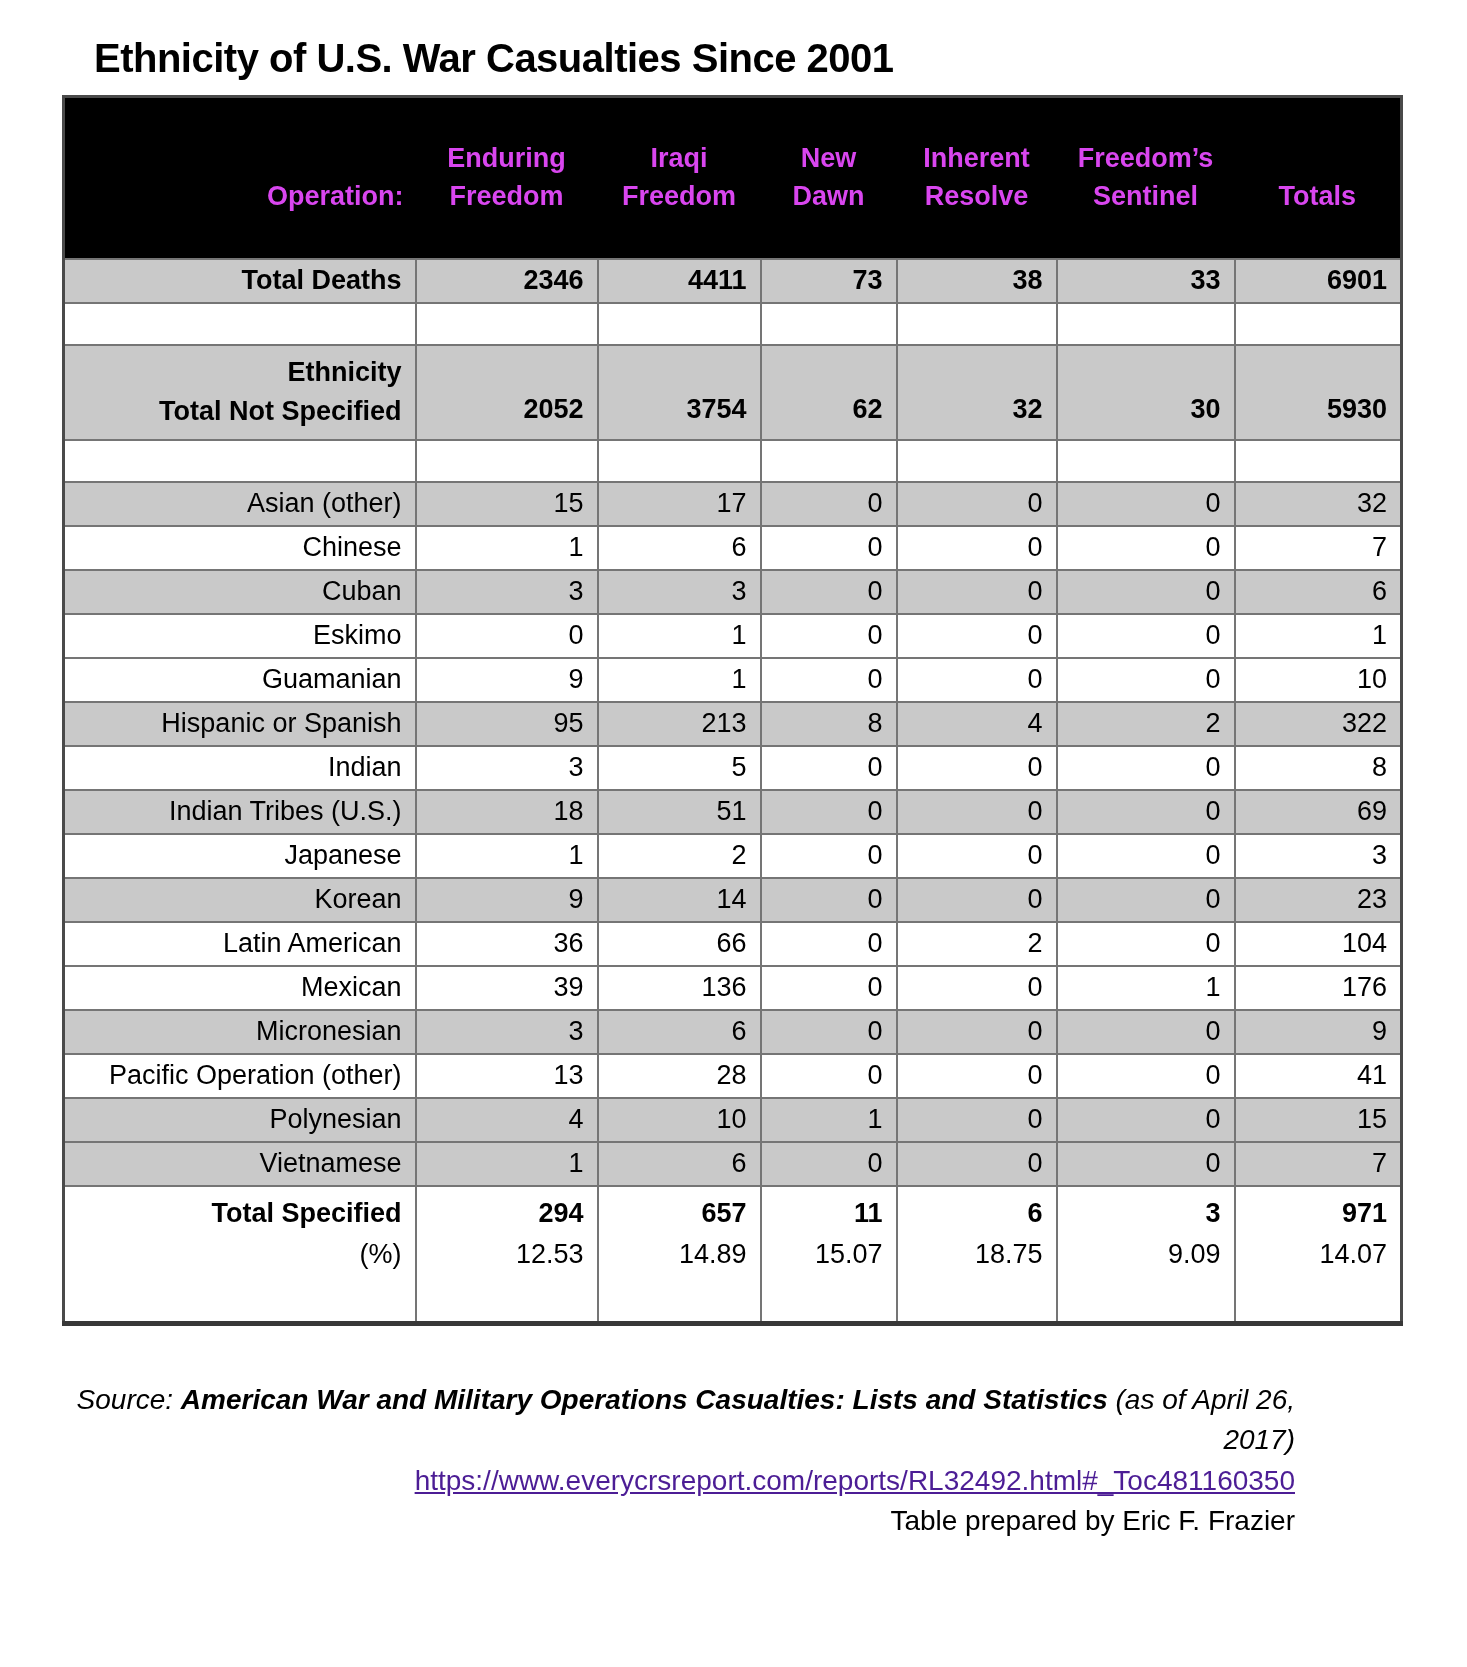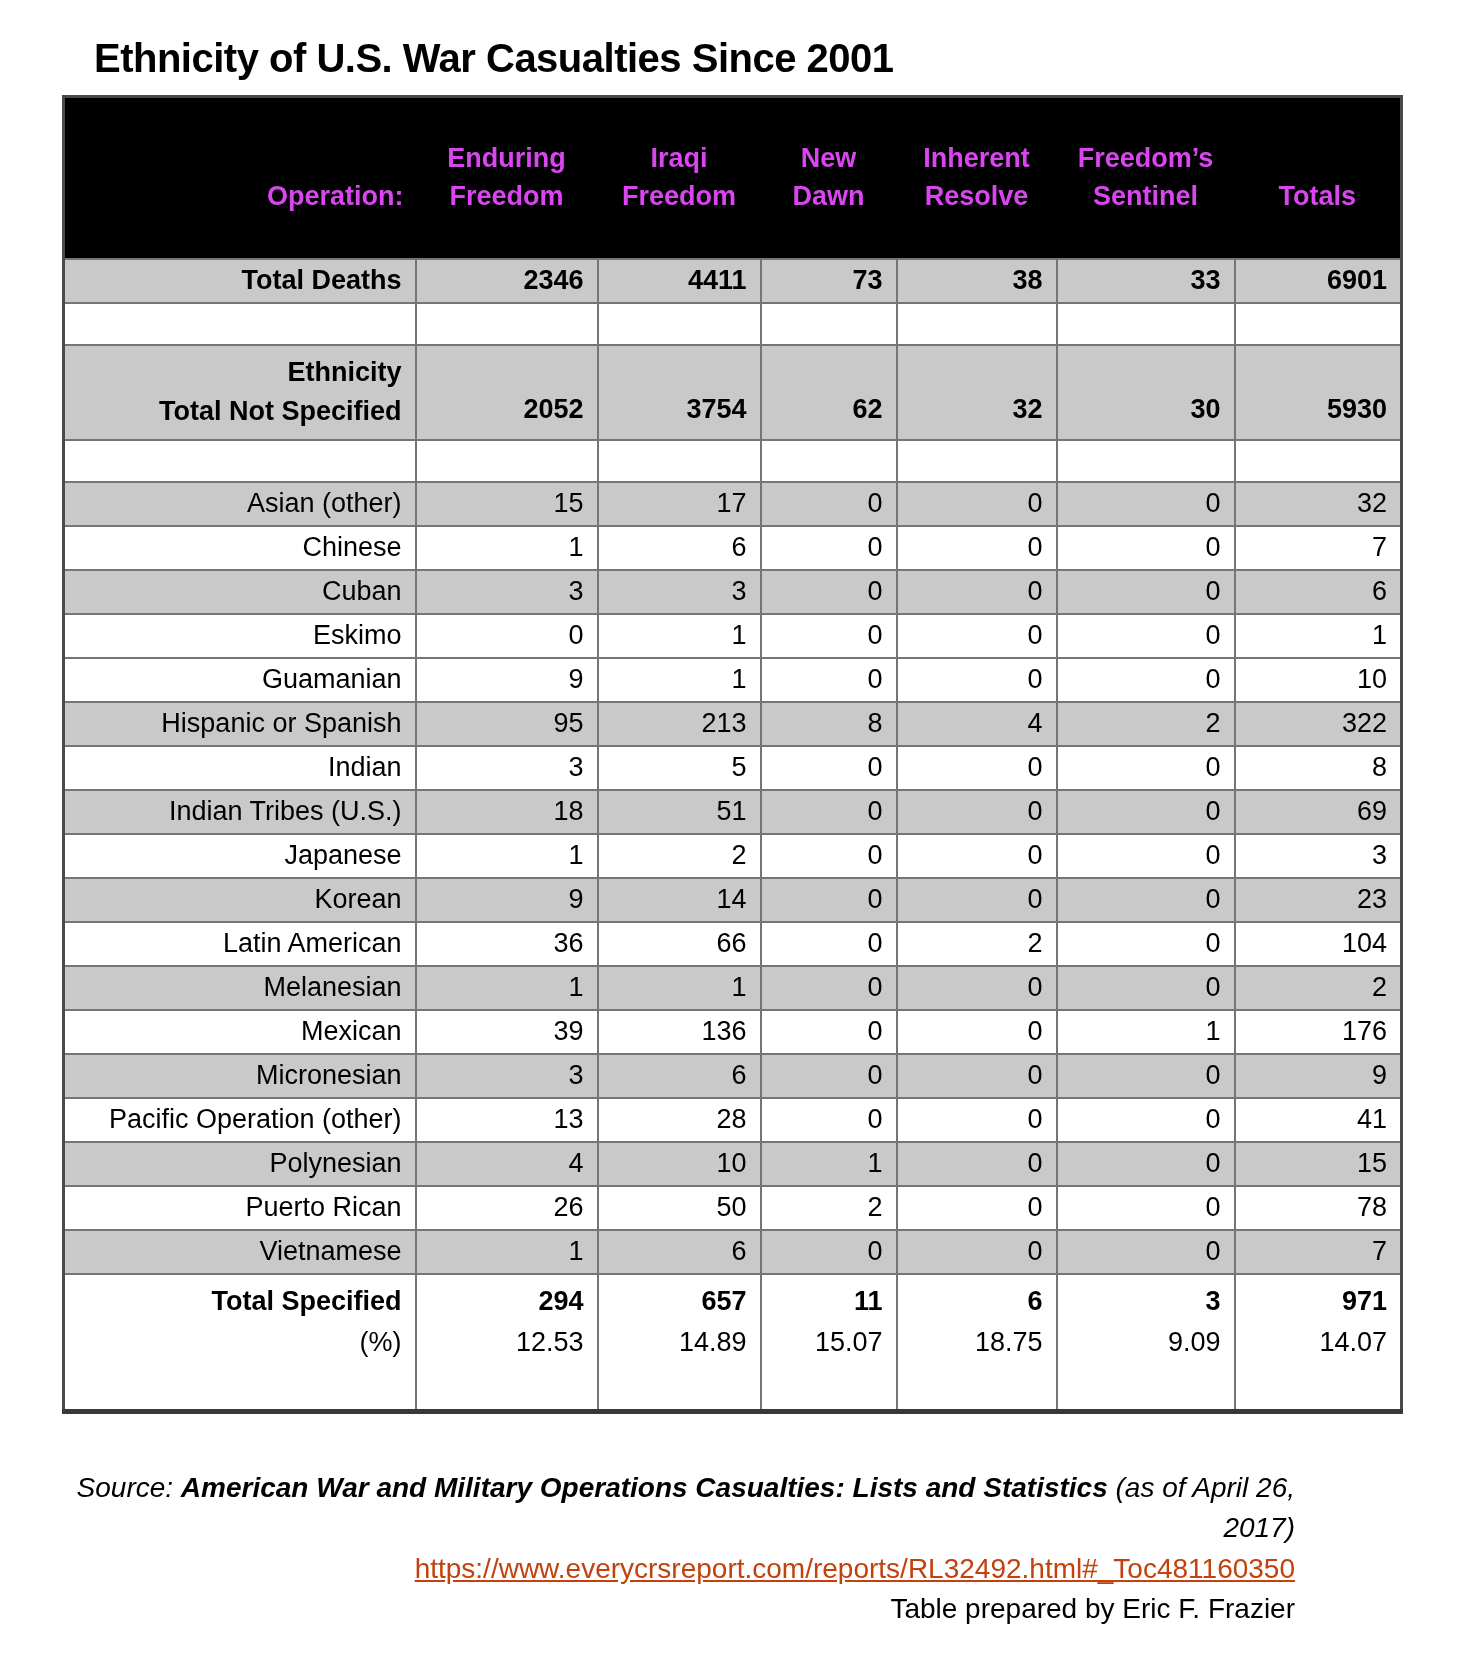--- a/index.html
+++ b/index.html
@@ -16,21 +16,21 @@
   tr.gray td{background:#c9c9c9;}
   tr.total-deaths td{font-weight:bold;}
   tr.spacer td{height:40px;}
   tr.not-specified td{height:84px;font-weight:bold;line-height:1.45;}
   tr.not-specified td.vbot{vertical-align:bottom;padding-bottom:9px;}
   tr.total-specified td{height:128px;vertical-align:top;padding-top:6px;line-height:1.55;}
   tr.total-specified .b{font-weight:bold;}
   .footer{margin:54px 0 0 62px;width:1233px;text-align:right;font-size:28px;line-height:1.45;}
   .it{font-style:italic;}
   .bi{font-style:italic;font-weight:bold;}
-  a.link{color:#c2410c;text-decoration:underline;cursor:pointer;}
+  a.link{color:#4c1d95;text-decoration:underline;cursor:pointer;}
 </style>
 </head>
 <body>
 
 <div>
   <h1>Ethnicity of U.S. War Casualties Since 2001</h1>
 
   <table class="casualties">
     <colgroup>
       <col style="width:352px">
@@ -189,29 +189,20 @@
         </tr>
         <tr class="ethnicity">
           <td>Latin American</td>
           <td>36</td>
           <td>66</td>
           <td>0</td>
           <td>2</td>
           <td>0</td>
           <td>104</td>
         </tr>
-        <tr class="ethnicity gray">
-          <td>Melanesian</td>
-          <td>1</td>
-          <td>1</td>
-          <td>0</td>
-          <td>0</td>
-          <td>0</td>
-          <td>2</td>
-        </tr>
         <tr class="ethnicity">
           <td>Mexican</td>
           <td>39</td>
           <td>136</td>
           <td>0</td>
           <td>0</td>
           <td>1</td>
           <td>176</td>
         </tr>
         <tr class="ethnicity gray">
@@ -233,29 +224,20 @@
           <td>41</td>
         </tr>
         <tr class="ethnicity gray">
           <td>Polynesian</td>
           <td>4</td>
           <td>10</td>
           <td>1</td>
           <td>0</td>
           <td>0</td>
           <td>15</td>
-        </tr>
-        <tr class="ethnicity">
-          <td>Puerto Rican</td>
-          <td>26</td>
-          <td>50</td>
-          <td>2</td>
-          <td>0</td>
-          <td>0</td>
-          <td>78</td>
         </tr>
         <tr class="ethnicity gray">
           <td>Vietnamese</td>
           <td>1</td>
           <td>6</td>
           <td>0</td>
           <td>0</td>
           <td>0</td>
           <td>7</td>
         </tr>

